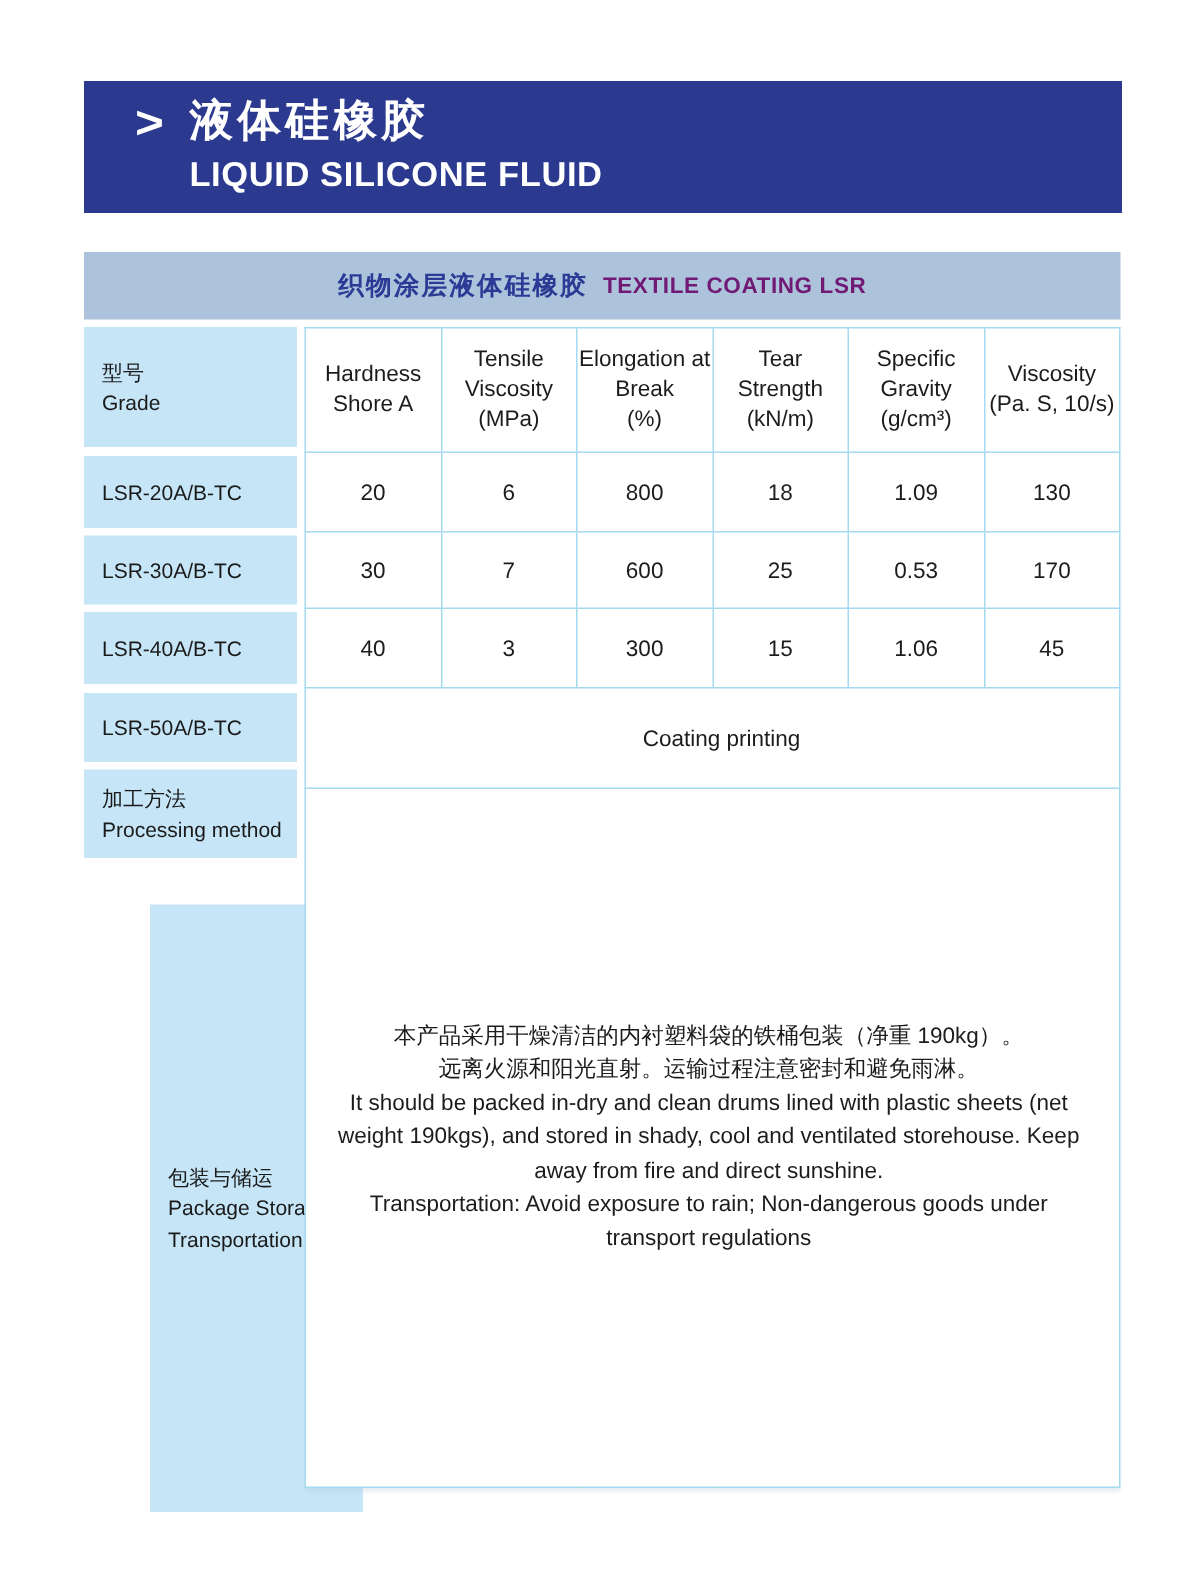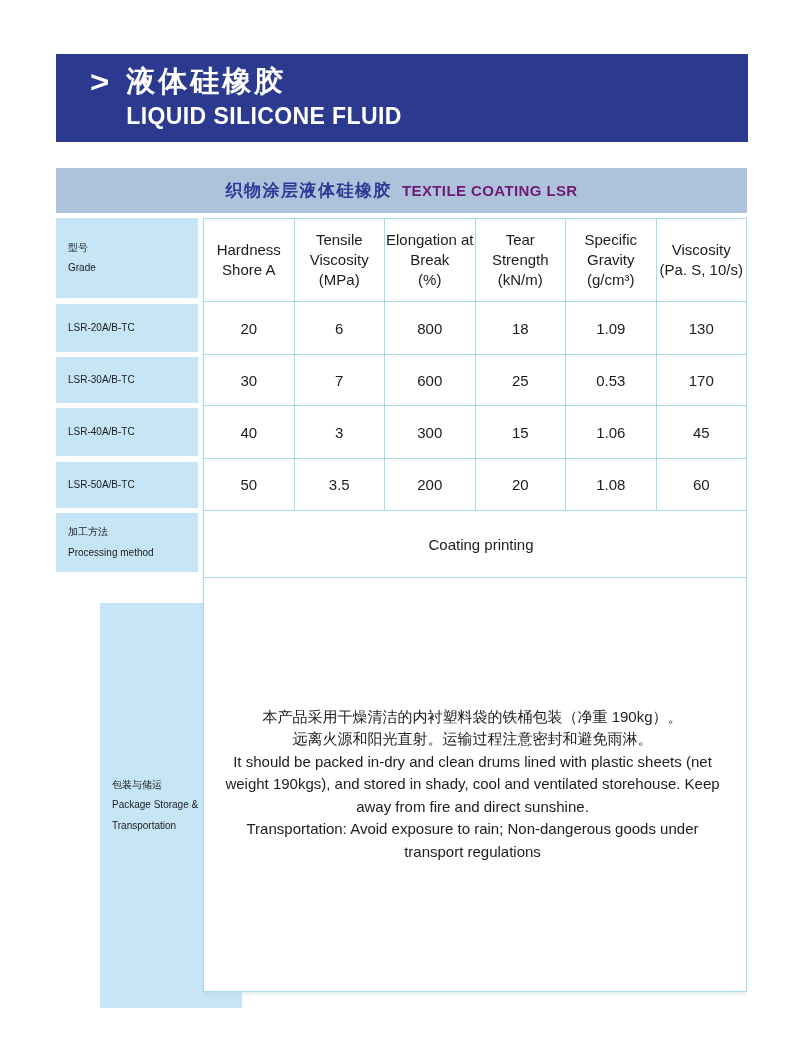--- a/index.html
+++ b/index.html
@@ -31,21 +31,21 @@
     background:#adc3dc; display:flex; align-items:center; justify-content:center; gap:10px;
   }
   .titlebar .t-zh { font-size:17px; font-weight:bold; color:#2b3a94; letter-spacing:1.5px;text-align:right; }
   .titlebar .t-en { font-size:15px; font-weight:bold; color:#701a75; letter-spacing:0.4px; }
 
   
   .lb {
     position:absolute; left:0; width:142px; background:#c6e6f8;
     display:flex; flex-direction:column; justify-content:center;
     padding-left:12px; padding-right:6px;
-    font-size:10px; line-height:20.5px; white-space:pre-line; color:#1a1a1a;
+    font-size:14px; line-height:20.5px; white-space:pre-line; color:#1a1a1a;
   }
   .lb-grade { top:50px;  height:80px; }
   .lb-r1    { top:136px; height:48px; }
   .lb-r2    { top:189px; height:46px; }
   .lb-r3    { top:240px; height:48px; }
   .lb-r4    { top:294px; height:46px; }
   .lb-proc  { top:345px; height:59px; }
   .lb-pack  { top:435px; height:405px;margin-left:44px; }
 
   
@@ -142,28 +142,20 @@
         <td>170</td>
       </tr>
       <tr class="drow3">
         <td>40</td>
         <td>3</td>
         <td>300</td>
         <td>15</td>
         <td>1.06</td>
         <td>45</td>
       </tr>
-      <tr class="drow4">
-        <td>50</td>
-        <td>3.5</td>
-        <td>200</td>
-        <td>20</td>
-        <td>1.08</td>
-        <td>60</td>
-      </tr>
       <tr class="prow">
         <td class="proc-cell" colspan="6">Coating printing</td>
       </tr>
       <tr>
         <td class="pack-cell" colspan="6">本产品采用干燥清洁的内衬塑料袋的铁桶包装（净重 190kg）。
 远离火源和阳光直射。运输过程注意密封和避免雨淋。
 It should be packed in-dry and clean drums lined with plastic sheets (net weight 190kgs), and stored in shady, cool and ventilated storehouse. Keep away from fire and direct sunshine.
 Transportation: Avoid exposure to rain; Non-dangerous goods under transport regulations</td>
       </tr>
     </tbody>

